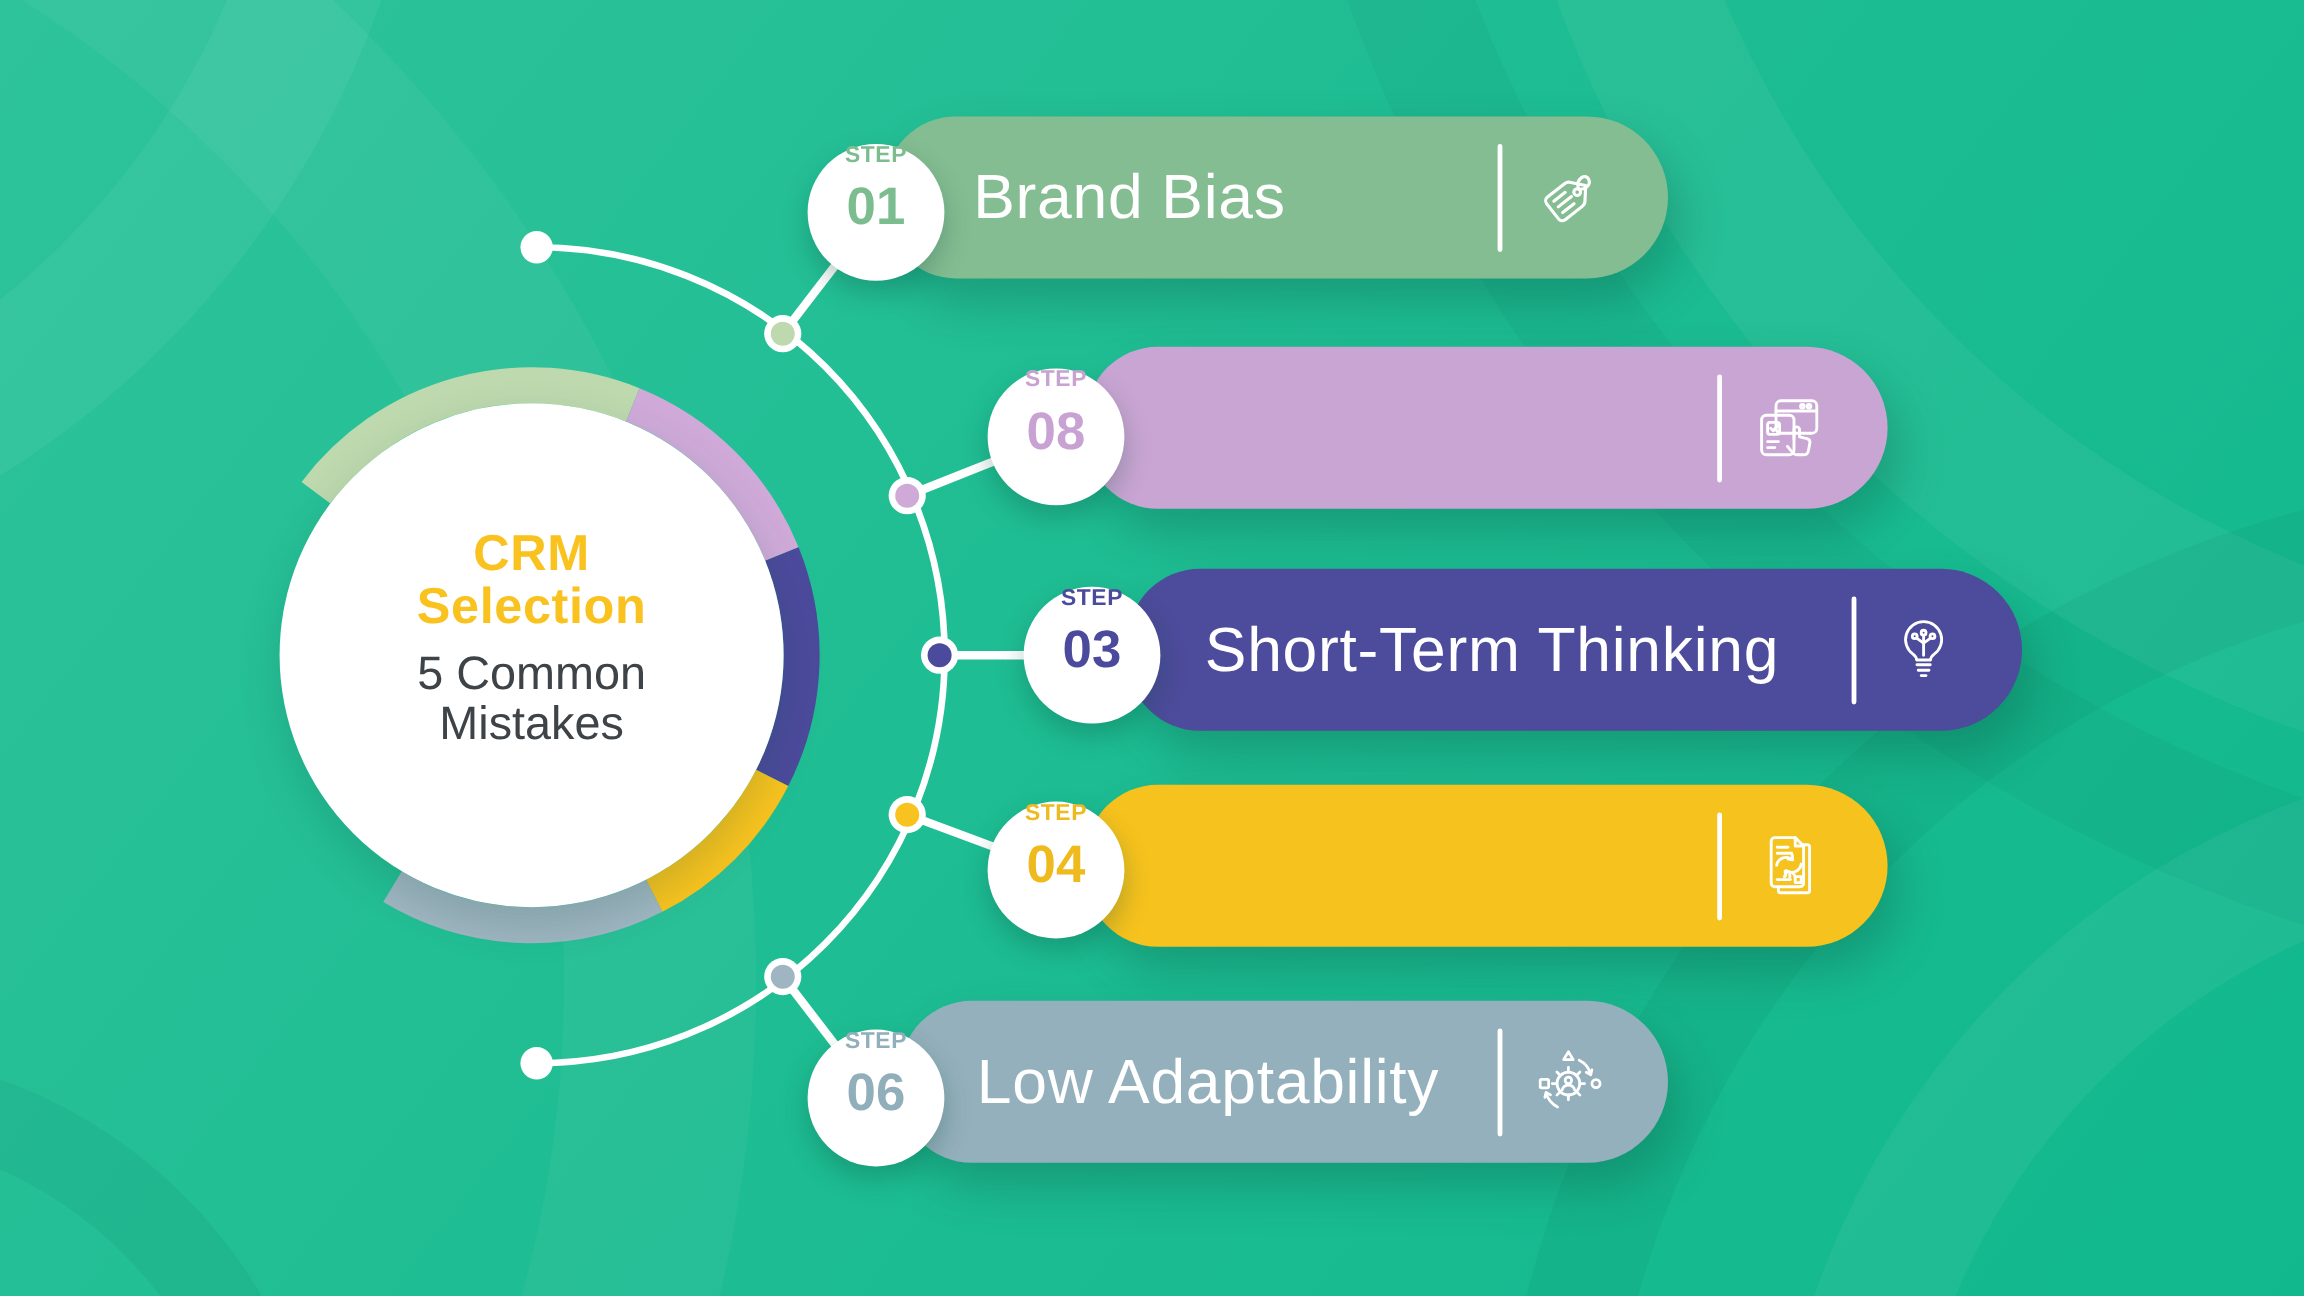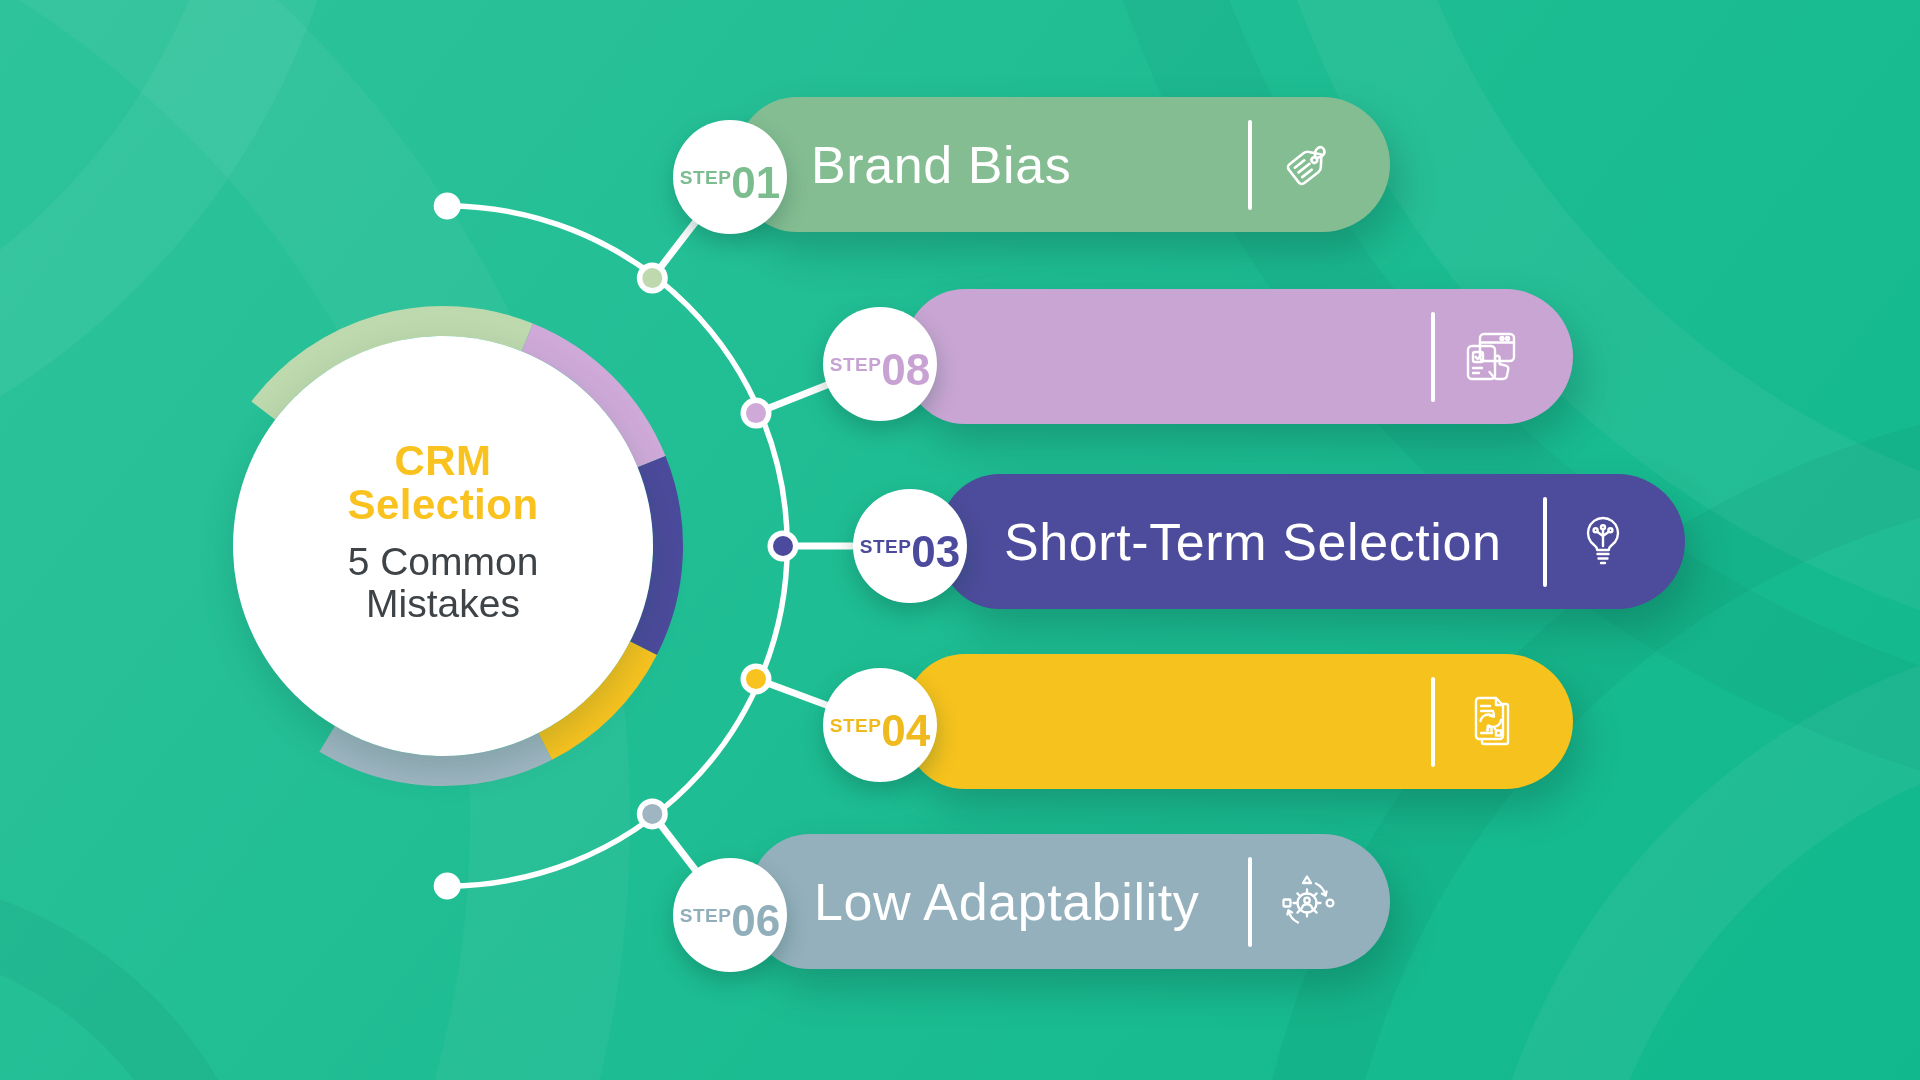--- a/index.html
+++ b/index.html
@@ -50,21 +50,21 @@
   }
   .icon{
     position:absolute;right:50px;top:50%;transform:translateY(-50%);
     width:64px;height:64px;color:var(--fg);
   }
 
   
   .badge{
     position:absolute;z-index:4;width:114px;height:114px;border-radius:50%;
     background:#fff;box-shadow:0 10px 22px rgba(9,72,56,.28);
-    display:flex;flex-direction:row;align-items:center;justify-content:center;
+    display:flex;flex-direction:column;align-items:center;
     line-height:1;
   }
   .badge.s1{left:673px;top:120px;}
   .badge.s2{left:823px;top:307px;}
   .badge.s3{left:853px;top:489px;}
   .badge.s4{left:823px;top:668px;}
   .badge.s5{left:673px;top:858px;}
   .sw{font-size:19px;font-weight:700;letter-spacing:.5px;color:var(--accent);}
   .sn{font-size:44px;font-weight:700;color:var(--accent);margin-top:12px;}
 </style>
@@ -152,21 +152,21 @@
         <circle cx="43" cy="13.5" r="1.5"></circle>
       <rect x="9" y="21" width="27" height="33" rx="4"></rect>
       <rect x="14" y="27" width="10" height="10" rx="2"></rect>
       <path d="M16.5 31.8 l2.2 2.2 3.8-4.4"></path>
       <path d="M14 43 h9 M14 48 h6"></path>
       <path d="M36 41 v-8 a2.3 2.3 0 0 1 4.6 0 v6 l6.2 1.6 a3.2 3.2 0 0 1 2.4 3.6 l-1.2 6.4 a4.2 4.2 0 0 1-4.1 3.4 h-5.6 a4.2 4.2 0 0 1-3.3-1.6 L30.5 47"></path>
     </svg>
   </div>
 
   <div class="bar s3" style="--bar: #4D4B9B; --accent: #4C4A9C;">
-    <span class="bar-label">Short-Term Selection</span>
+    <span class="bar-label">Short-Term Thinking</span>
     <span class="divider"></span>
     <svg class="icon" viewBox="0 0 64 64" fill="none" stroke="currentColor" stroke-width="2.4" stroke-linecap="round" stroke-linejoin="round">
       <path d="M32 8 a15 15 0 0 1 8.6 27.3 c-1.7 1.3-2.8 2.7-2.8 4.7 h-11.6 c0-2-1.1-3.4-2.8-4.7 A15 15 0 0 1 32 8 Z"></path>
       <path d="M26.5 44 h11 M27.5 48.5 h9 M30 53 h4"></path>
       <path d="M32 36 v-10 M32 26 l-5.8-4.2 M32 26 l5.8-4.2"></path>
       <circle cx="24.6" cy="20.2" r="2"></circle>
       <circle cx="39.4" cy="20.2" r="2"></circle>
       <path d="M32 26 v-6.5"></path>
       <circle cx="32" cy="17.2" r="2"></circle>
     </svg>

